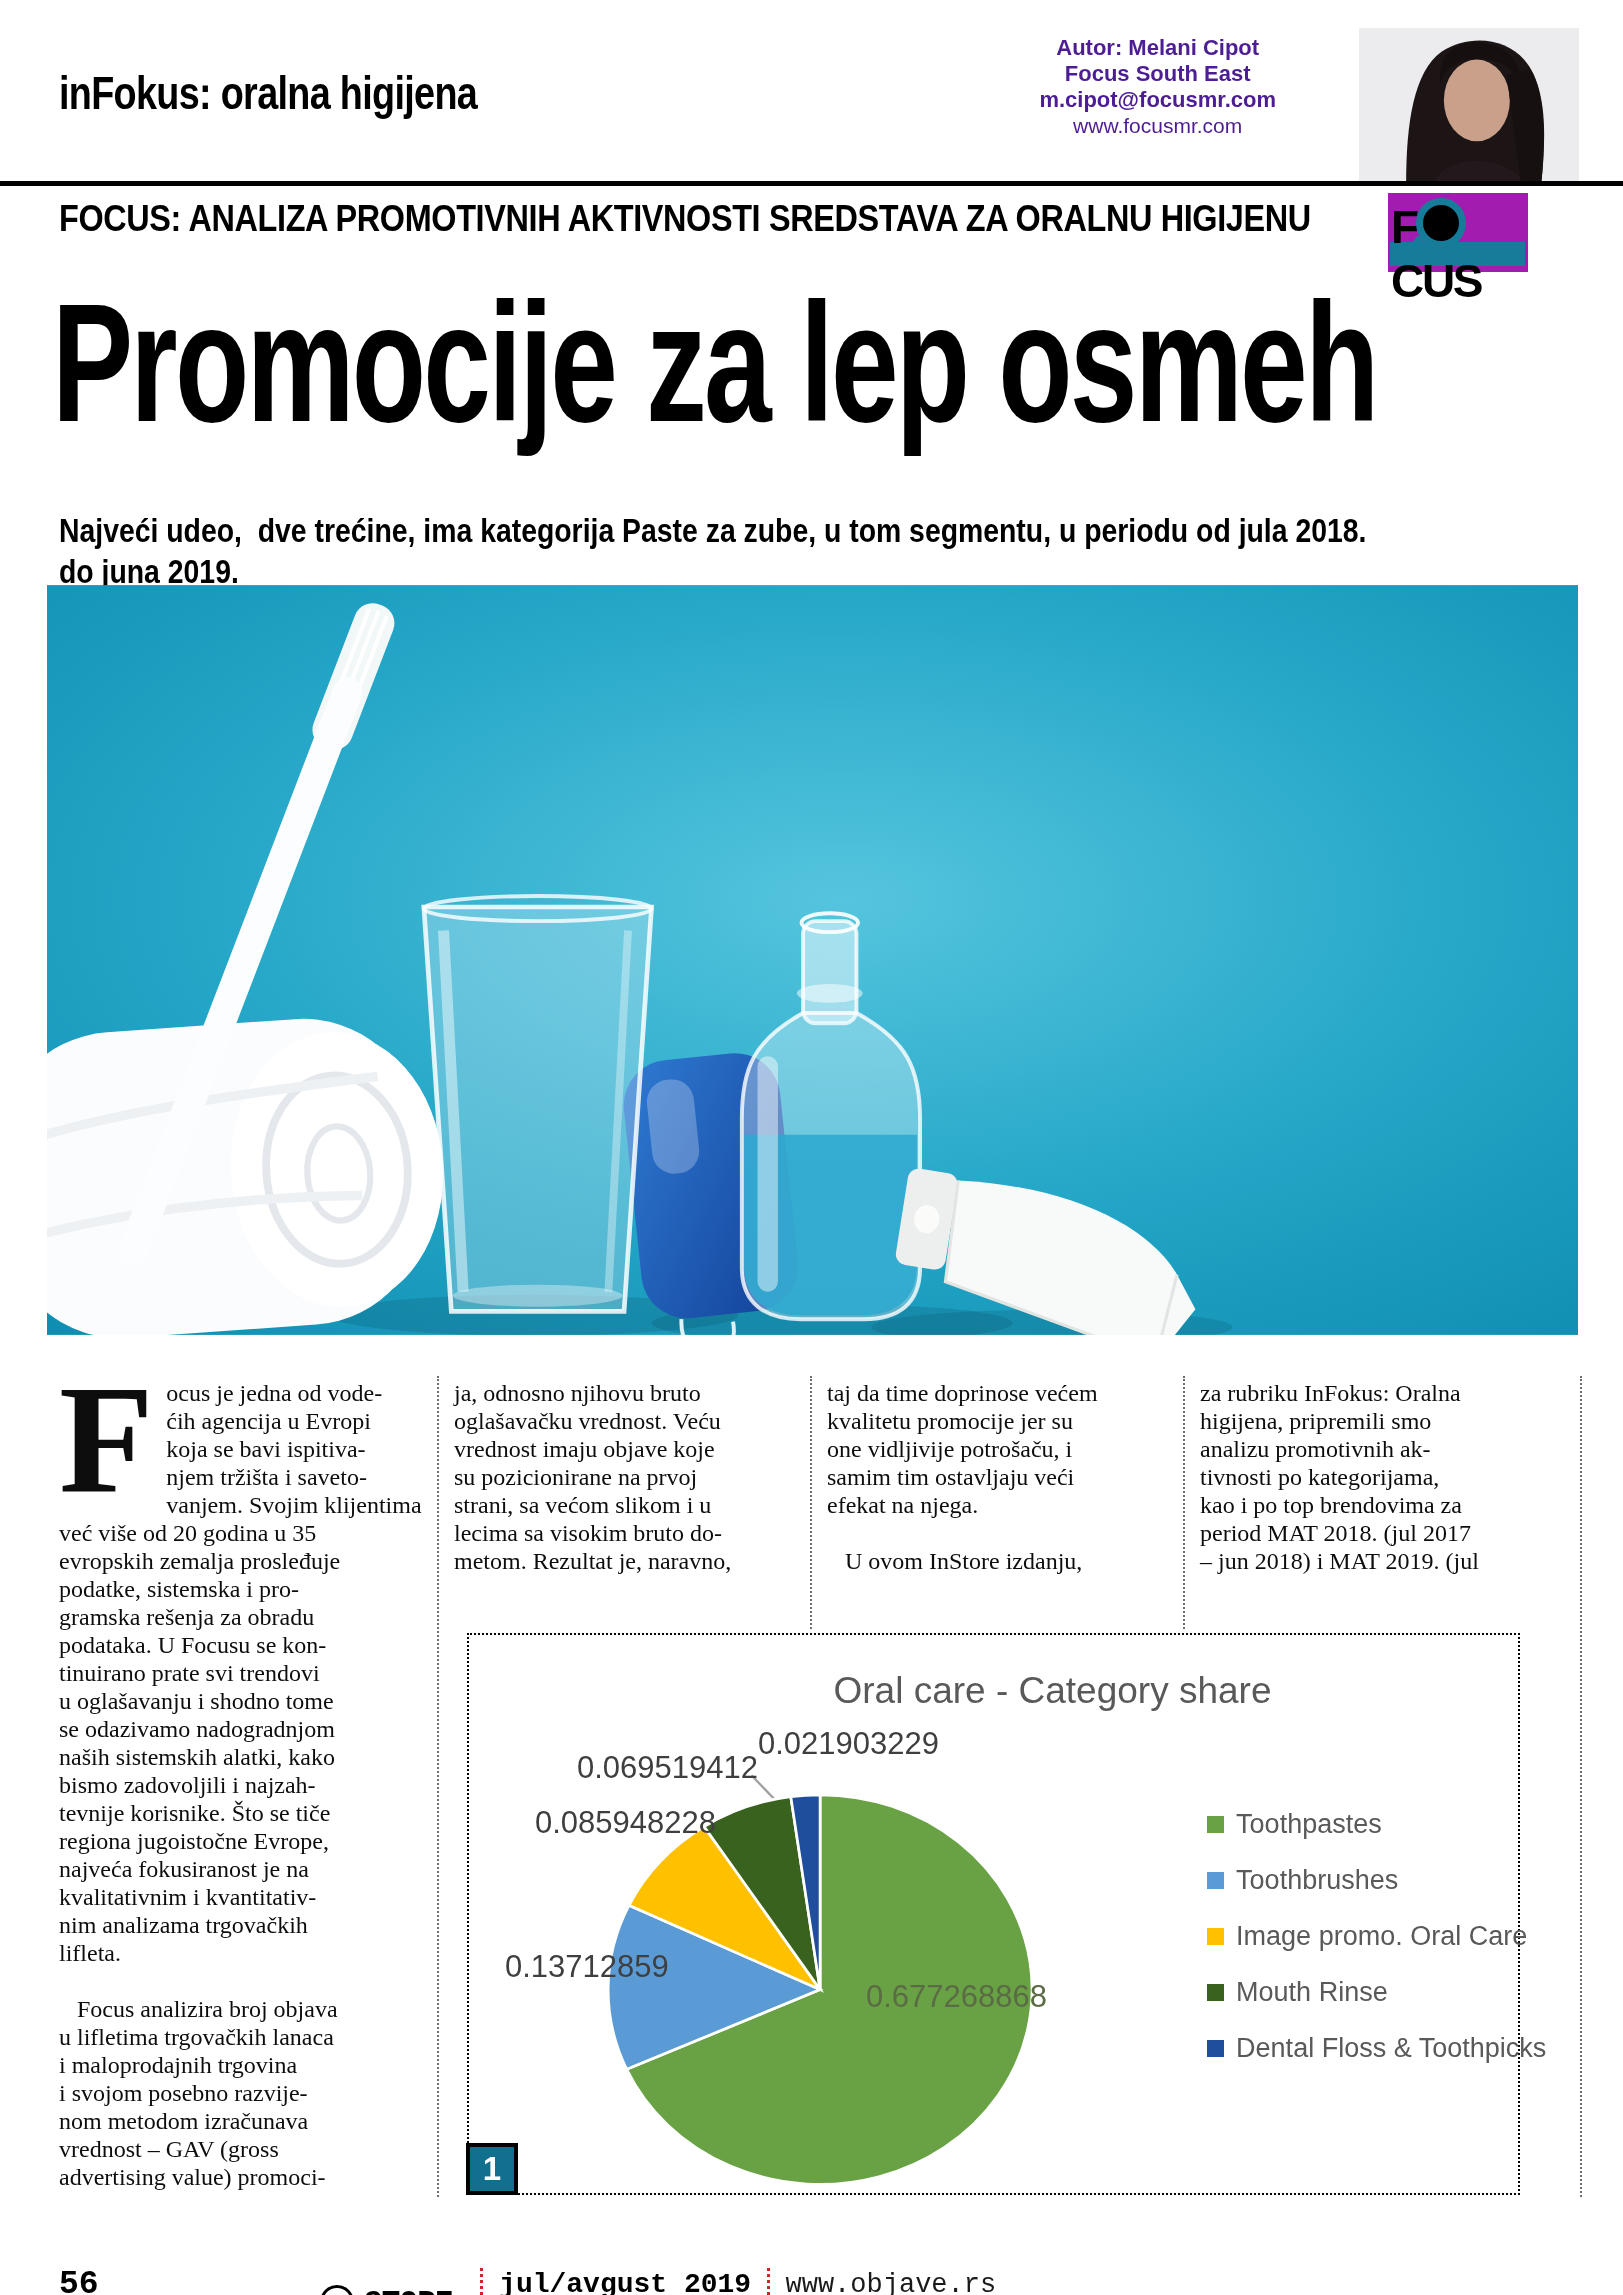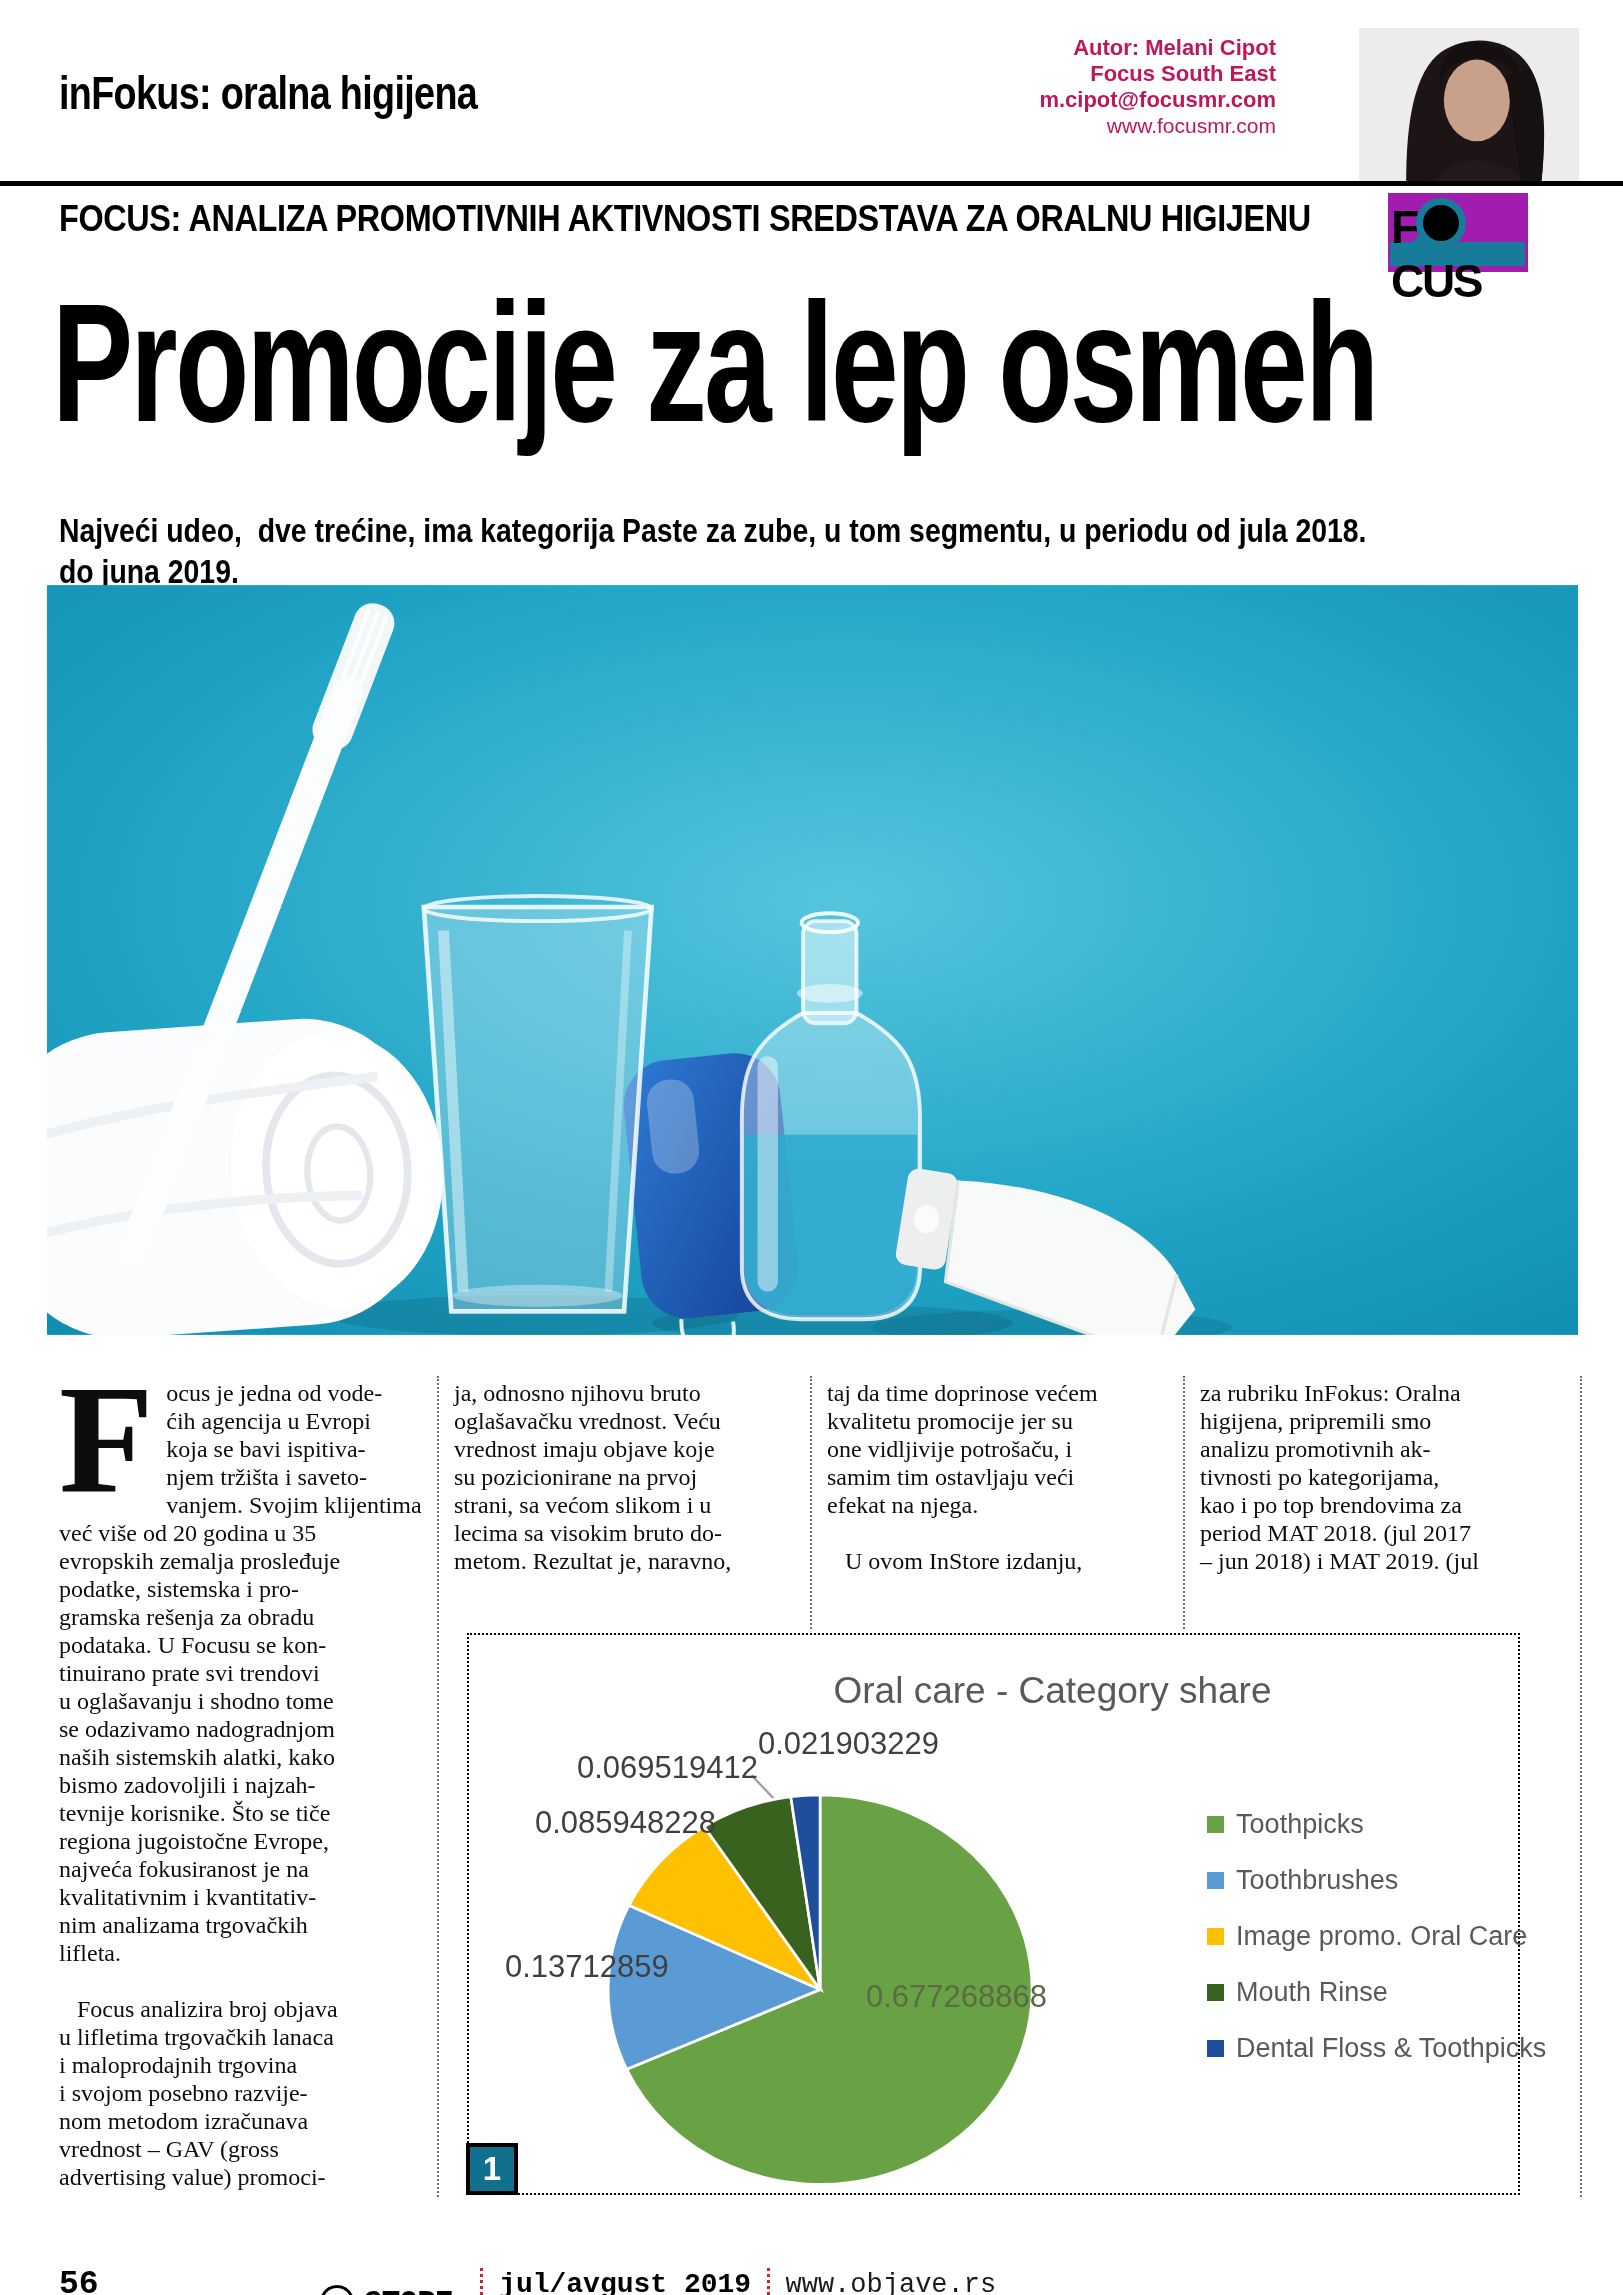--- a/index.html
+++ b/index.html
@@ -7,21 +7,21 @@
     position:relative;width:1623px;height:2295px;background:#ffffff;
     font-family:"Liberation Sans",sans-serif;overflow:hidden;margin:0 auto;
   }
   
   .brand-title{
     position:absolute;left:59px;top:66px;font-size:46px;font-weight:bold;
     letter-spacing:-0.8px;transform:scaleX(.82);transform-origin:left top;color:#000;
     font-family:"Liberation Sans",sans-serif;white-space:nowrap;
   }
   .author-block{
-    position:absolute;right:347px;top:35px;text-align:right;line-height:26px;color:#be185d;
+    position:absolute;right:347px;top:35px;text-align:center;line-height:26px;color:#4c1d95;
   }
   .author-block .b{font-weight:bold;font-size:22px;}
   .author-block .r{font-weight:normal;font-size:21px;}
   .headshot{position:absolute;left:1359px;top:28px;width:220px;height:155px;background:#ececee;}
   .header-rule{position:absolute;left:0;top:181px;width:1623px;height:4.7px;background:#000;}
   .kicker{
     position:absolute;left:59px;top:198px;font-size:36px;font-weight:bold;white-space:nowrap;
     transform:scaleX(.9);transform-origin:left top;letter-spacing:-0.4px;color:#000;
   }
   
@@ -267,21 +267,21 @@
       </svg>
     <div class="chart-title">Oral care -  Category share</div>
     <div class="pie-label plbl-main">0.677268868</div>
     <div class="pie-label plbl-1">0.13712859</div>
     <div class="pie-label plbl-2">0.085948228</div>
     <div class="pie-label plbl-3">0.069519412</div>
     <div class="pie-label plbl-4">0.021903229</div>
     <div class="legend">
       <div class="legend-row">
         <span class="legend-swatch" style="background: rgb(105, 162, 68);"></span>
-        <span class="legend-label">Toothpicks</span>
+        <span class="legend-label">Toothpastes</span>
       </div>
       <div class="legend-row">
         <span class="legend-swatch" style="background: rgb(91, 155, 213);"></span>
         <span class="legend-label">Toothbrushes</span>
       </div>
       <div class="legend-row">
         <span class="legend-swatch" style="background: rgb(255, 192, 0);"></span>
         <span class="legend-label">Image promo. Oral Care</span>
       </div>
       <div class="legend-row">

